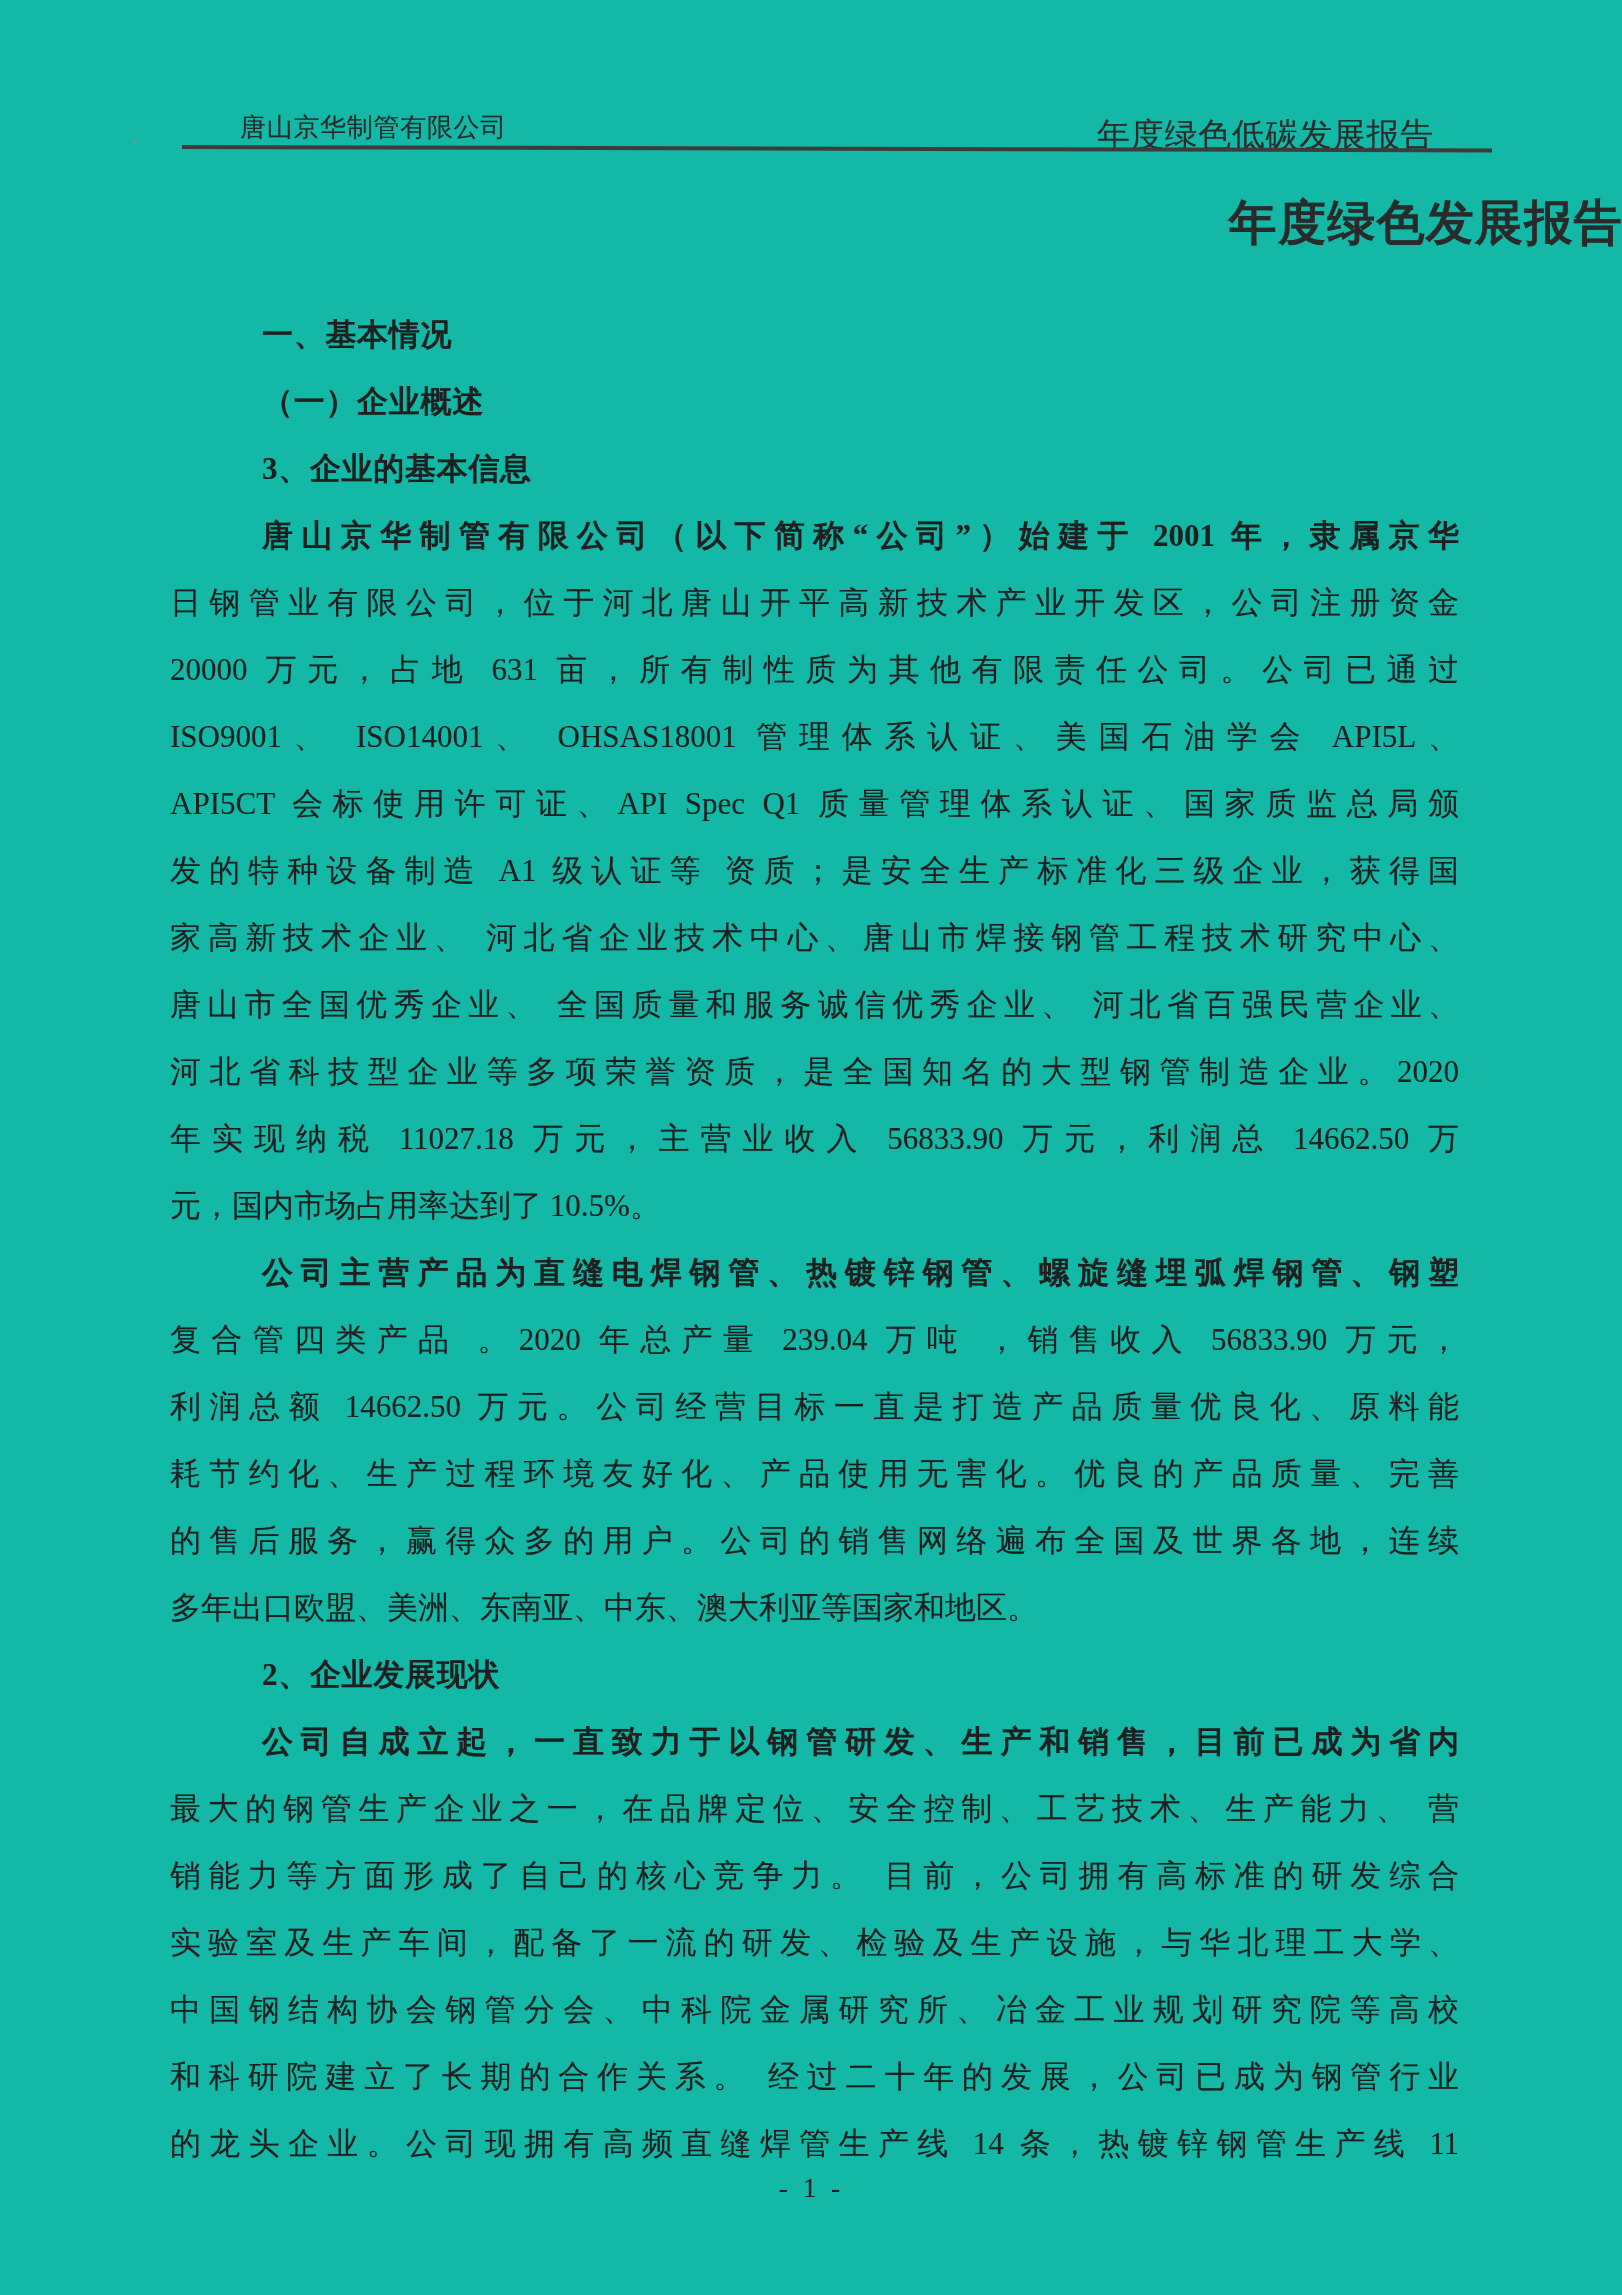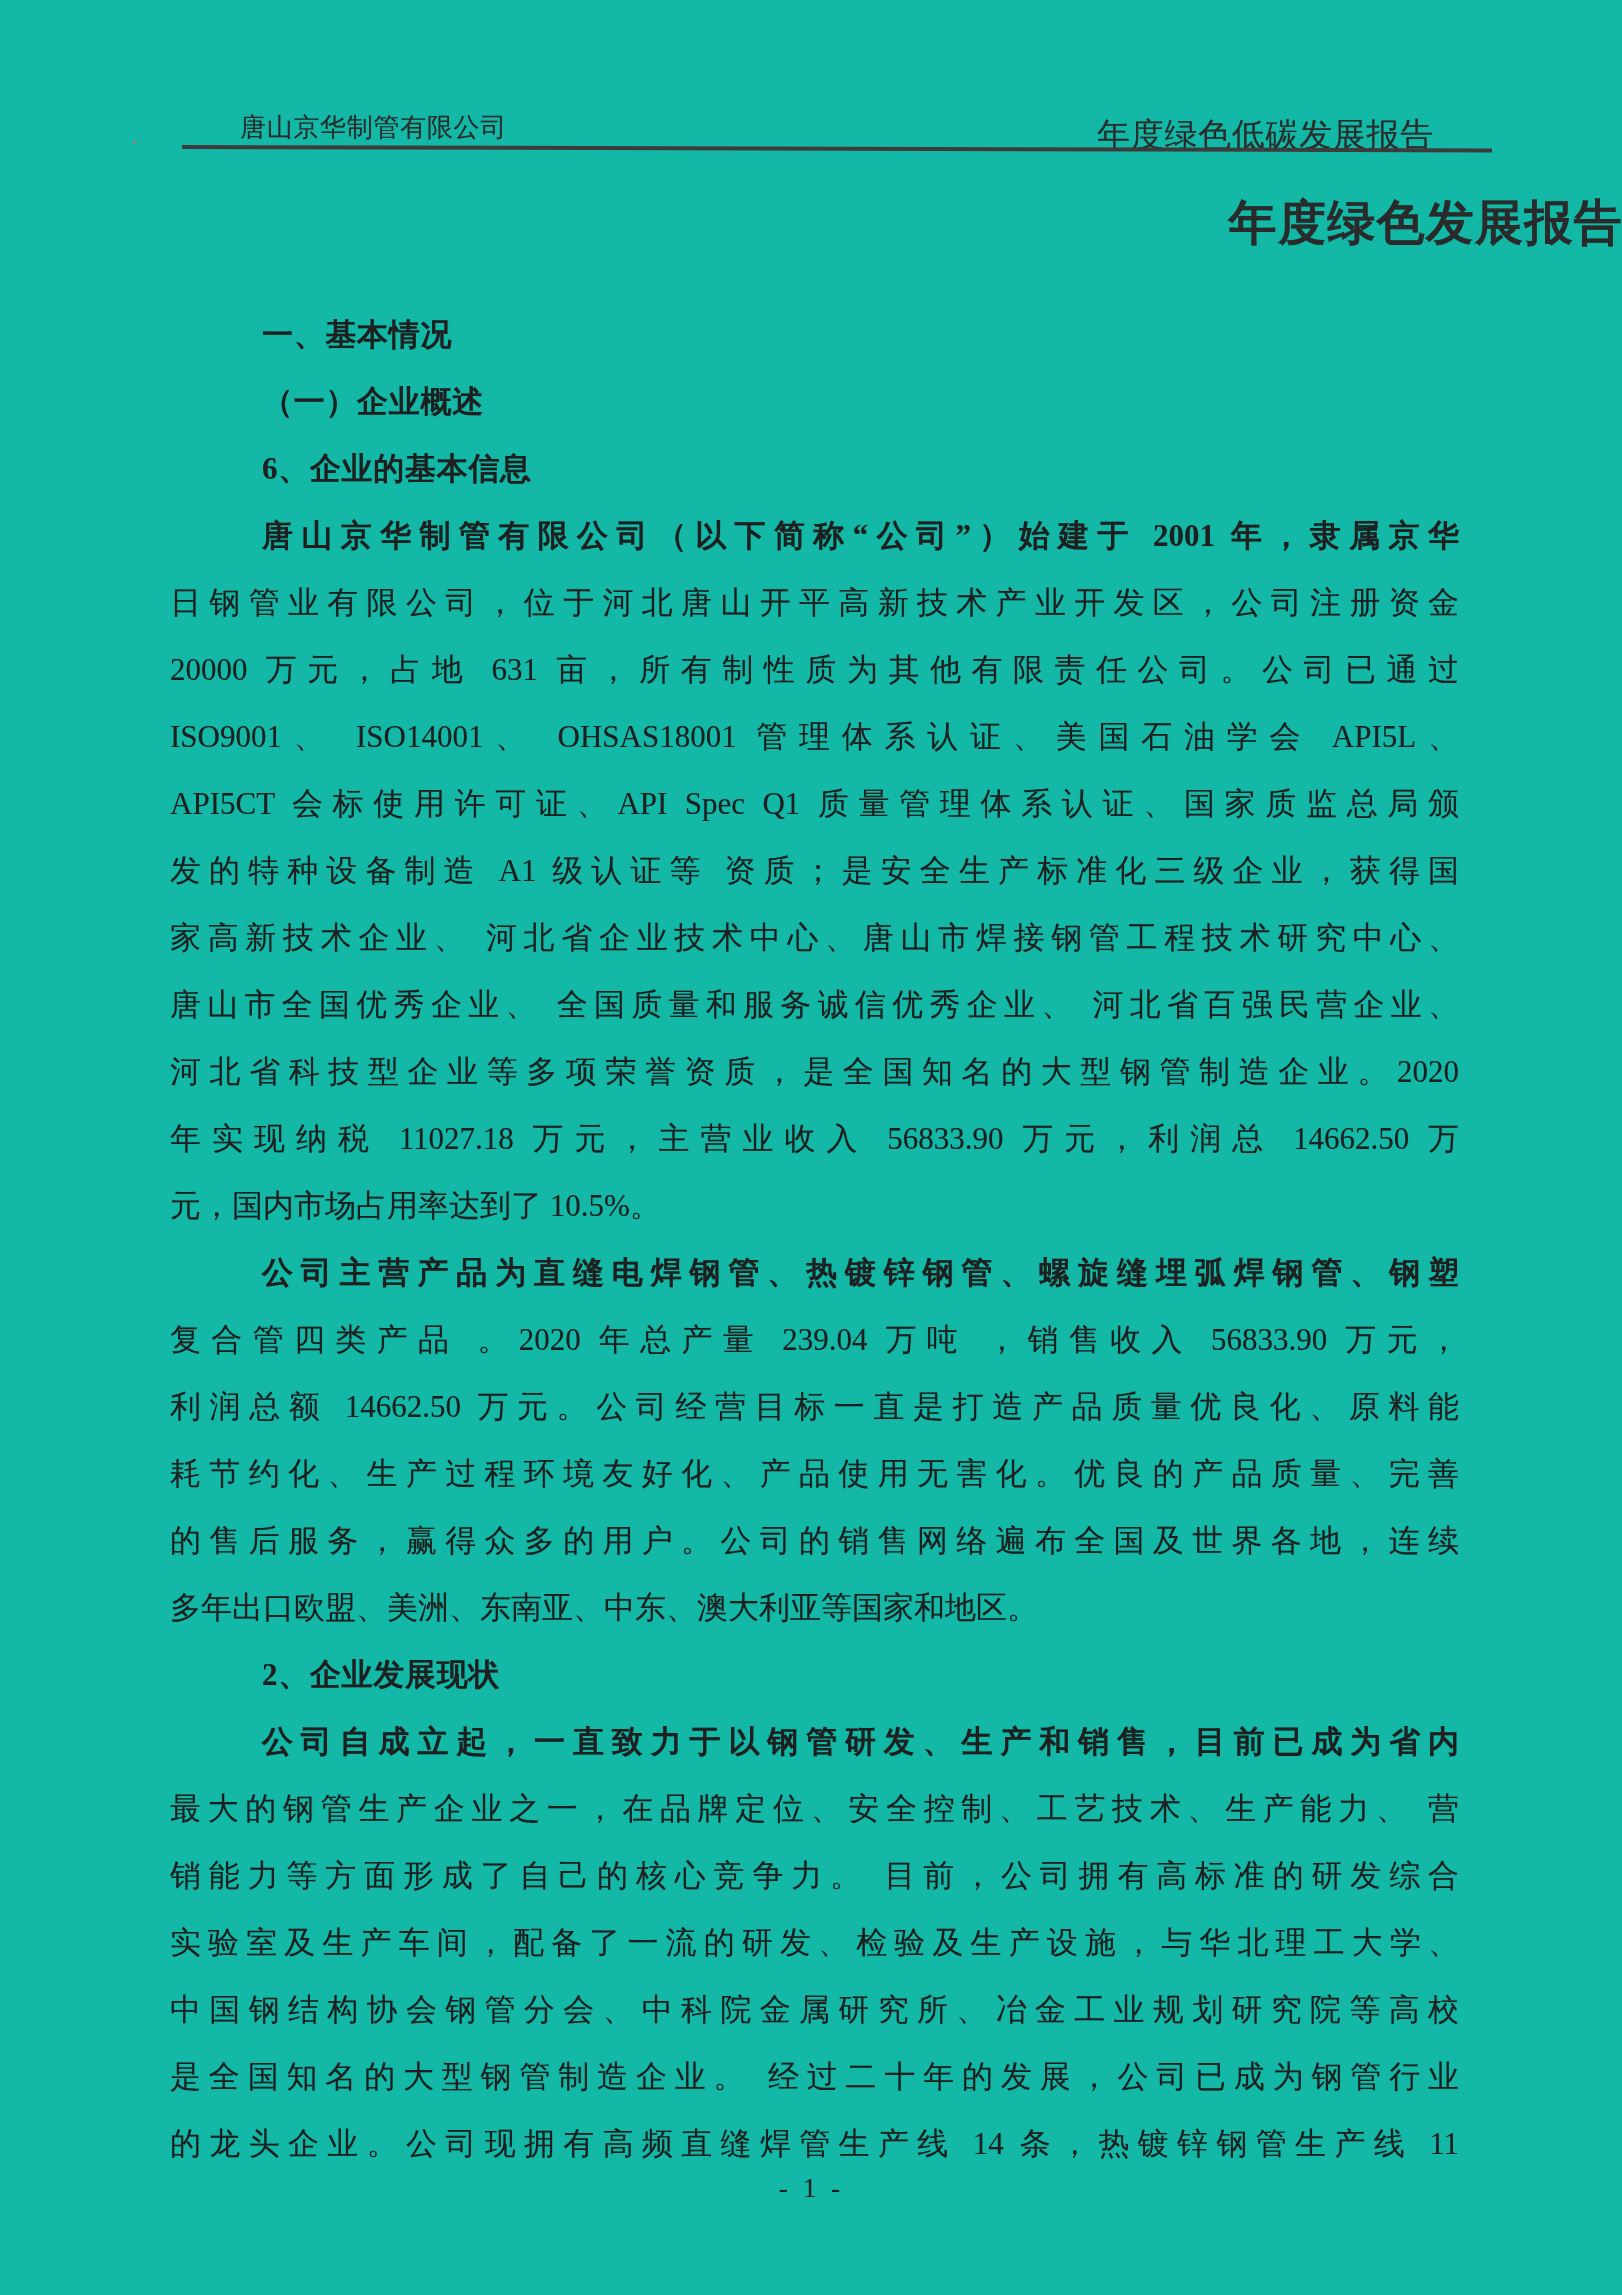--- a/index.html
+++ b/index.html
@@ -124,21 +124,21 @@
 
   <div class="header-rule"></div>
 
   <div class="scan-speck"></div>
 
   <div class="doc-title">年度绿色发展报告</div>
 
   <div class="doc-body">
       <div class="line heading indent">一、基本情况</div>
       <div class="line heading indent">（一）企业概述</div>
-      <div class="line heading indent">6、企业的基本信息</div>
+      <div class="line heading indent">3、企业的基本信息</div>
       <div class="line justify indent">唐山京华制管有限公司（以下简称“公司”）始建于 2001 年，隶属京华</div>
       <div class="line justify">日钢管业有限公司，位于河北唐山开平高新技术产业开发区，公司注册资金</div>
       <div class="line justify">20000 万元，占地 631 亩，所有制性质为其他有限责任公司。公司已通过</div>
       <div class="line justify">ISO9001、 ISO14001、 OHSAS18001 管理体系认证、美国石油学会 API5L、</div>
       <div class="line justify">API5CT 会标使用许可证、API Spec Q1 质量管理体系认证、国家质监总局颁</div>
       <div class="line justify">发的特种设备制造 A1 级认证等 资质；是安全生产标准化三级企业，获得国</div>
       <div class="line justify">家高新技术企业、 河北省企业技术中心、唐山市焊接钢管工程技术研究中心、</div>
       <div class="line justify">唐山市全国优秀企业、 全国质量和服务诚信优秀企业、 河北省百强民营企业、</div>
       <div class="line justify">河北省科技型企业等多项荣誉资质，是全国知名的大型钢管制造企业。2020</div>
       <div class="line justify">年实现纳税 11027.18 万元，主营业收入 56833.90 万元，利润总 14662.50 万</div>
@@ -148,20 +148,20 @@
       <div class="line justify">利润总额 14662.50 万元。公司经营目标一直是打造产品质量优良化、原料能</div>
       <div class="line justify">耗节约化、生产过程环境友好化、产品使用无害化。优良的产品质量、完善</div>
       <div class="line justify">的售后服务，赢得众多的用户。公司的销售网络遍布全国及世界各地，连续</div>
       <div class="line">多年出口欧盟、美洲、东南亚、中东、澳大利亚等国家和地区。</div>
       <div class="line heading indent">2、企业发展现状</div>
       <div class="line justify indent">公司自成立起，一直致力于以钢管研发、生产和销售，目前已成为省内</div>
       <div class="line justify">最大的钢管生产企业之一，在品牌定位、安全控制、工艺技术、生产能力、 营</div>
       <div class="line justify">销能力等方面形成了自己的核心竞争力。 目前，公司拥有高标准的研发综合</div>
       <div class="line justify">实验室及生产车间，配备了一流的研发、检验及生产设施，与华北理工大学、</div>
       <div class="line justify">中国钢结构协会钢管分会、中科院金属研究所、冶金工业规划研究院等高校</div>
-      <div class="line justify">是全国知名的大型钢管制造企业。 经过二十年的发展，公司已成为钢管行业</div>
+      <div class="line justify">和科研院建立了长期的合作关系。 经过二十年的发展，公司已成为钢管行业</div>
       <div class="line justify">的龙头企业。公司现拥有高频直缝焊管生产线 14 条，热镀锌钢管生产线 11</div>
     </div>
 
   <div class="footer">- 1 -</div>
 
 </div>
 
 
 </body></html>

